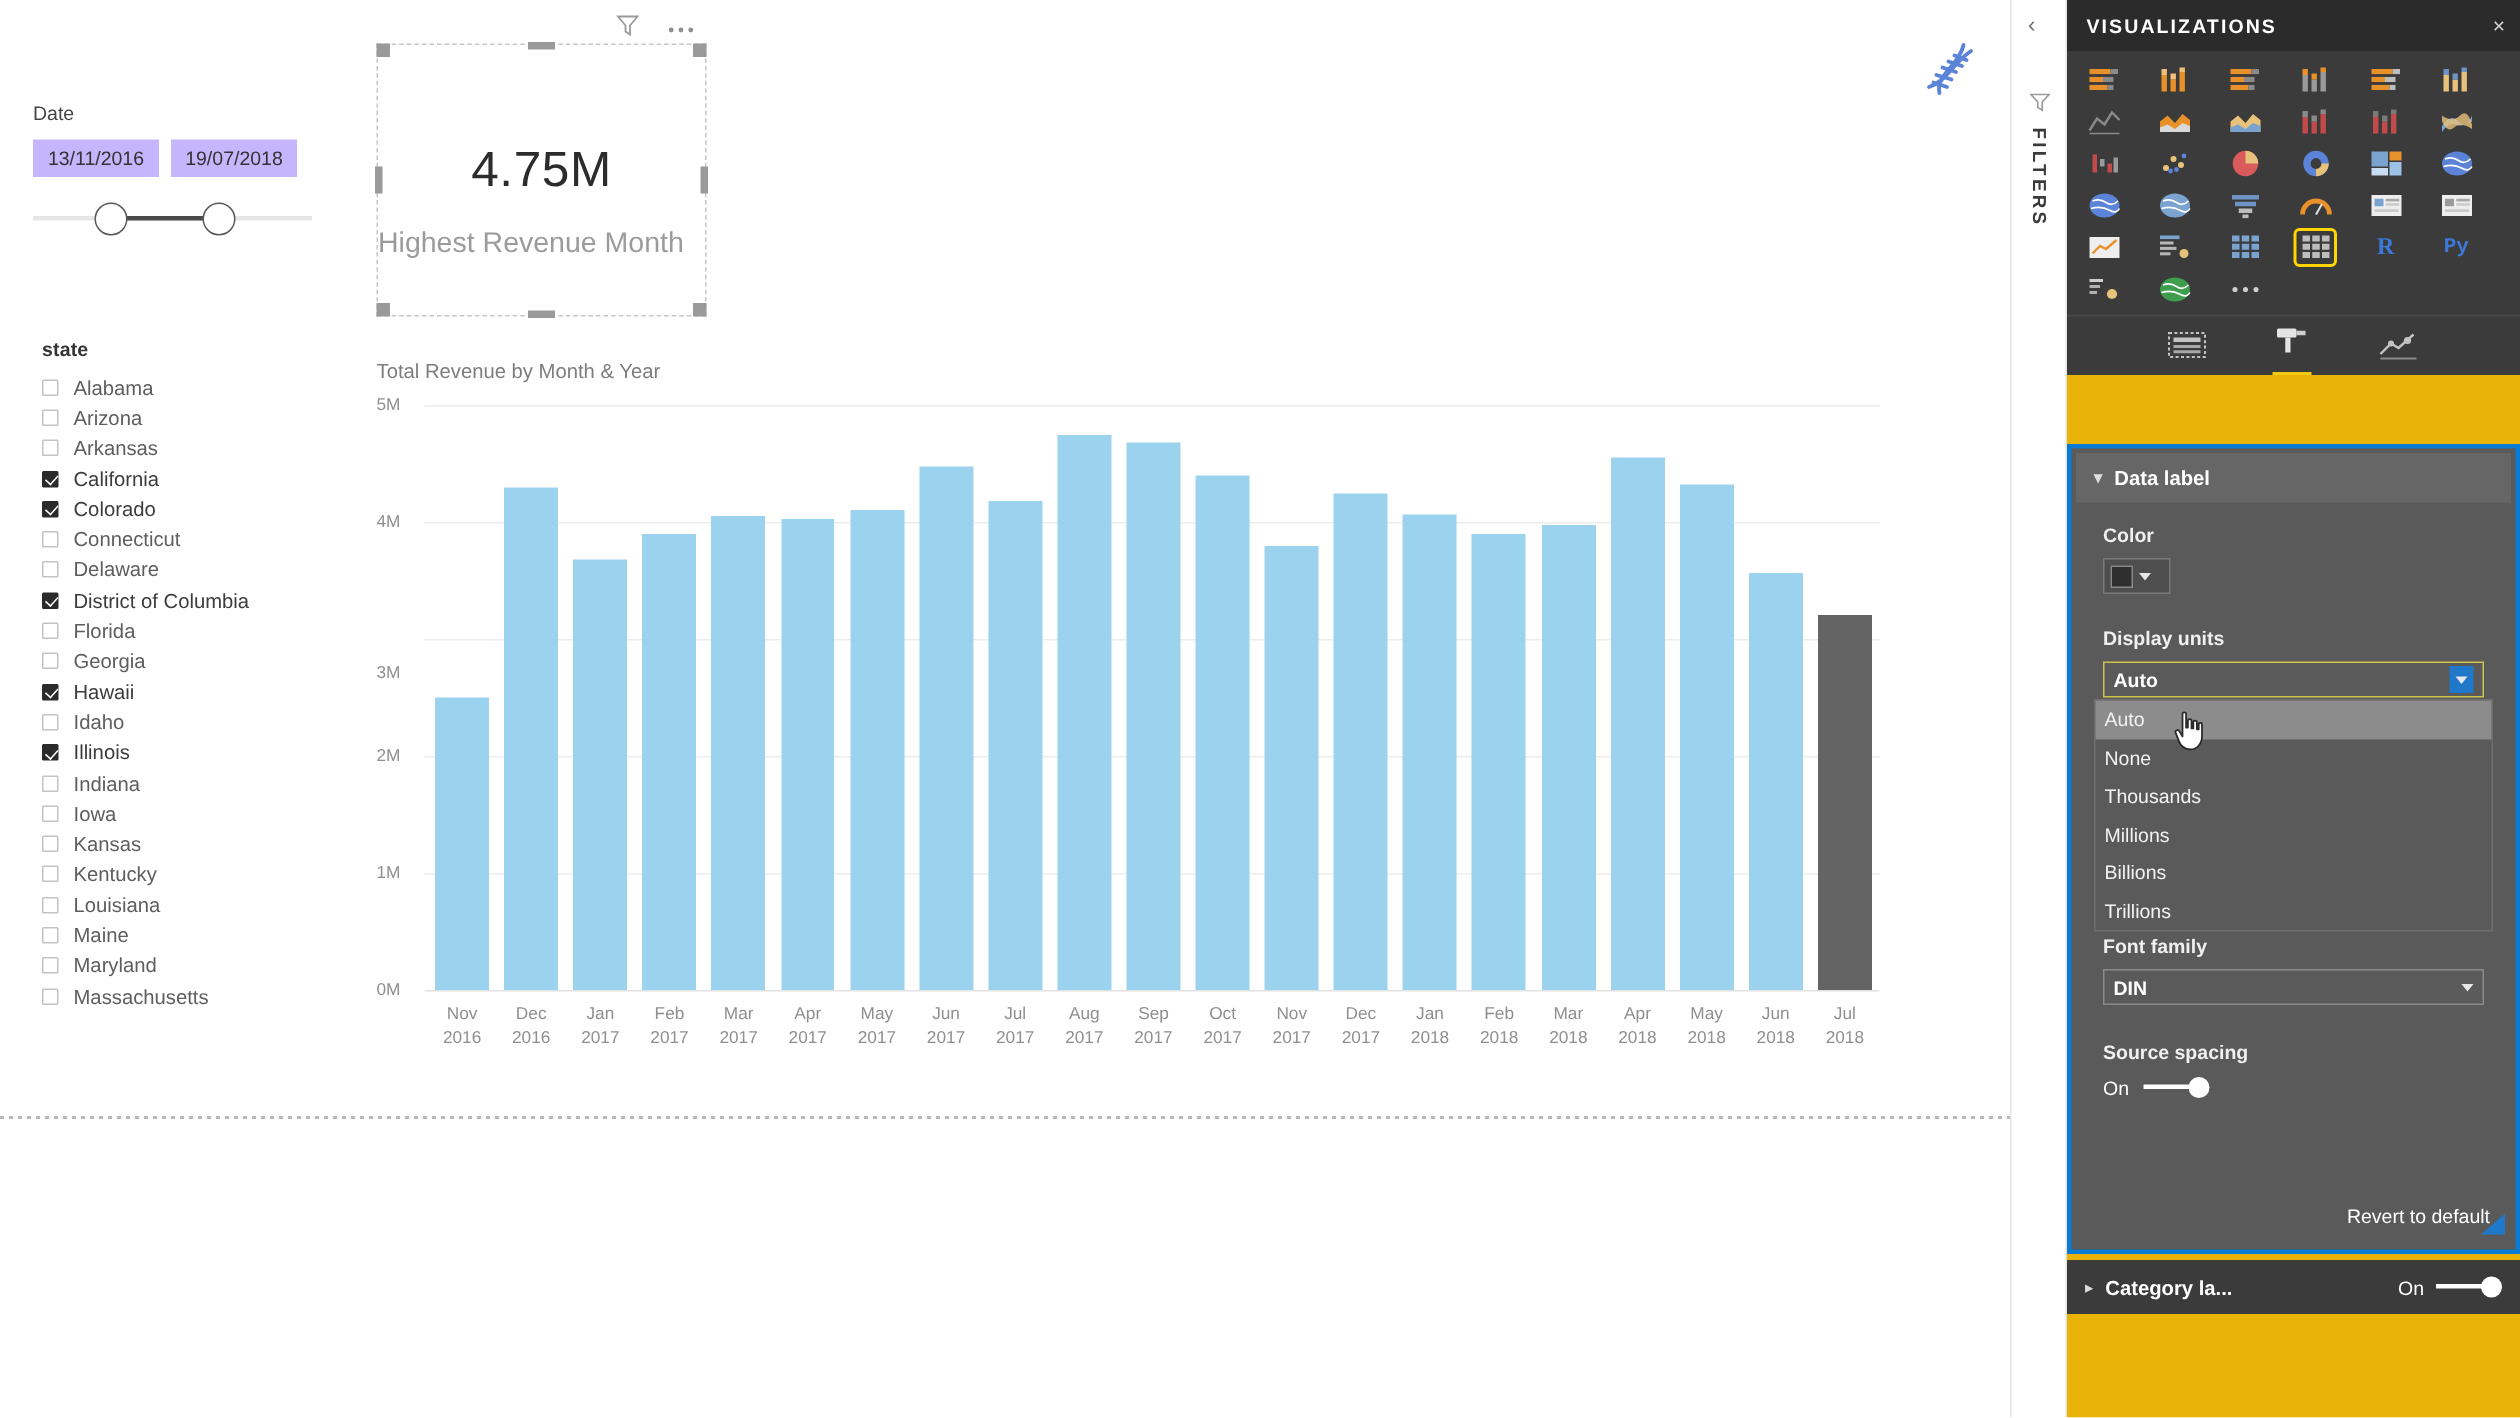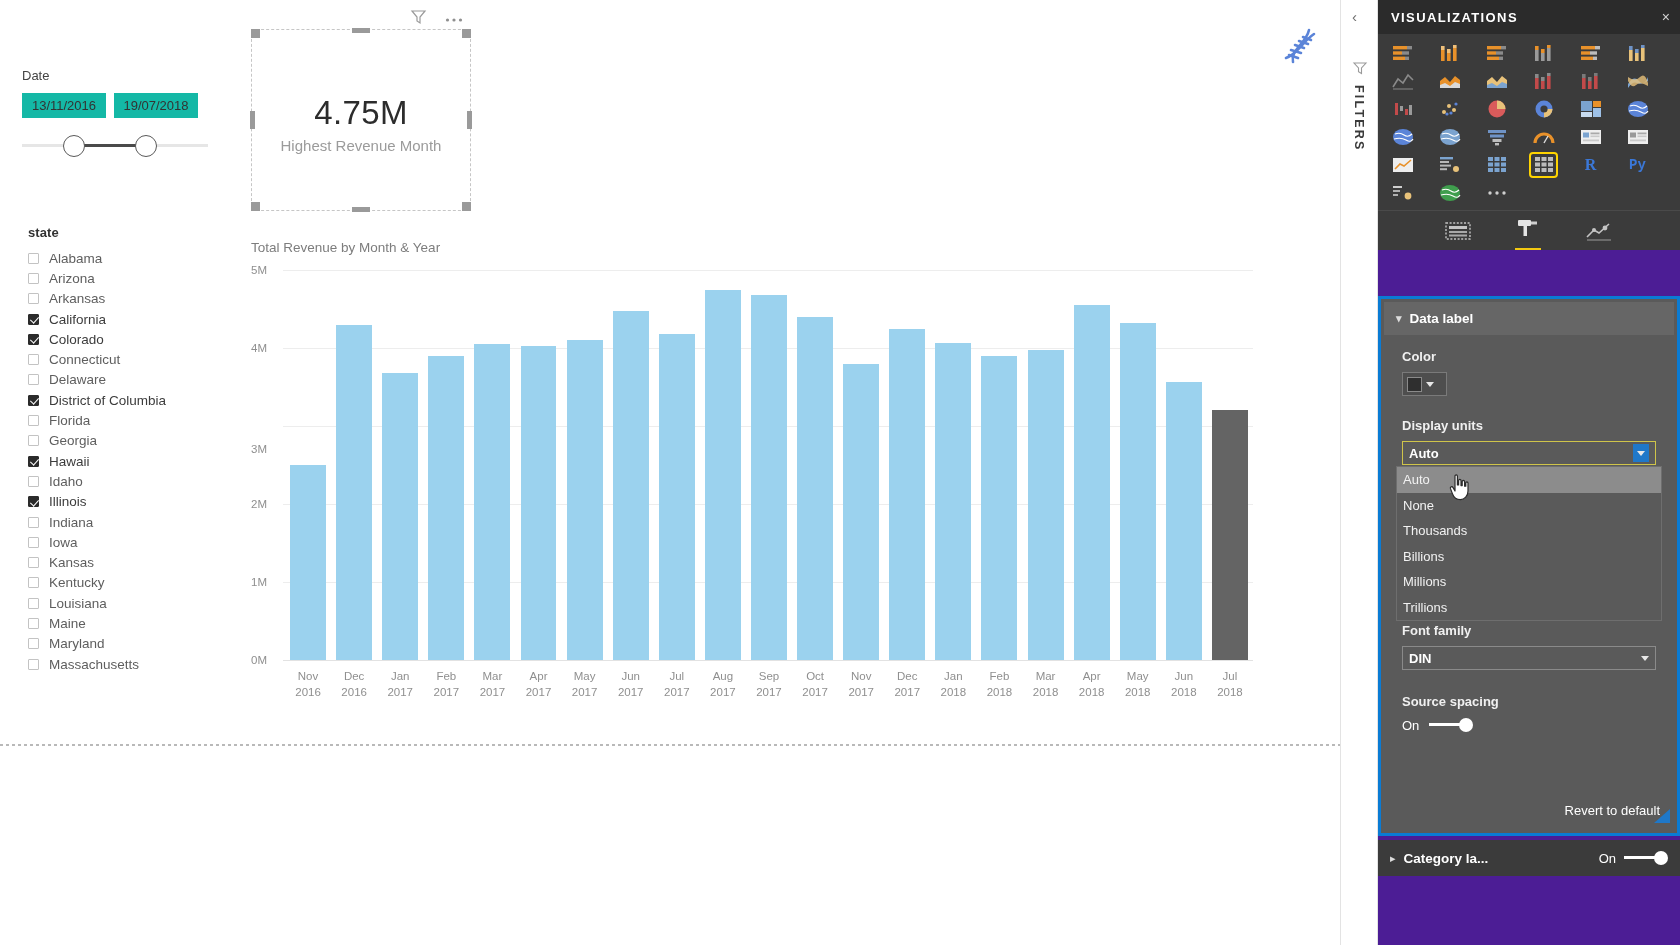--- a/index.html
+++ b/index.html
@@ -20,21 +20,21 @@
   .canvas-divider {
     position: absolute; left: 0; top: 744px; width: 1340px; height: 2px;
     background-image: repeating-linear-gradient(to right,#b9b9b9 0 3px, transparent 3px 6px);
   }
 
   
   .date-slicer { position: absolute; left: 22px; top: 68px; width: 210px; }
   .slicer-title { font-size: 13px; color: #444; margin-bottom: 10px; }
   .date-boxes { display: flex; gap: 8px; }
   .date-box {
-    background: #14b8a6; border: none; color: #333;
+    background: #c4b5fd; border: none; color: #333;
     font-size: 13px; padding: 5px 7px; width: 84px; text-align: center;
     font-family: "Liberation Sans", sans-serif;
   }
   .slider-wrap { position: relative; height: 34px; margin-top: 10px; width: 186px; }
   .slider-rail {
     position: absolute; top: 16px; left: 0; width: 186px; height: 3px; background: #e6e6e6;
   }
   .slider-active {
     position: absolute; top: 16px; left: 48px; width: 73px; height: 3px; background: #4a4a4a;
   }
@@ -65,22 +65,22 @@
   
   .card-visual {
     position: absolute; left: 251px; top: 29px; width: 220px; height: 182px;
     border: 1px dashed #c6c6c6;
   }
   .card-value {
     position: absolute; left: 0; right: 0; top: 64px; text-align: center;
     font-size: 33px; color: #2c2c2c; letter-spacing: .4px;
   }
   .card-label {
-    position: absolute; left: 0; right: 0; top: 107px; text-align: center;
-    font-size: 15px; color: #9b9b9b;
+    position: absolute; left: 0; right: 0; top: 122px; 
+    font-size: 19px; color: #9b9b9b;
   }
   .handle {
     position: absolute; background: #9a9a9a;
   }
   .handle.corner { width: 9px; height: 9px; }
   .handle.tl { left: -1px; top: -1px; }
   .handle.tr { right: -1px; top: -1px; }
   .handle.bl { left: -1px; bottom: -1px; }
   .handle.br { right: -1px; bottom: -1px; }
   .handle.tm { left: 50%; margin-left: -9px; top: -2px; width: 18px; height: 5px; }
@@ -121,21 +121,21 @@
   .rail-collapse { position: absolute; left: 11px; top: 8px; color: #6f6f6f; font-size: 15px; cursor: pointer; }
   .rail-funnel { position: absolute; left: 11px; top: 60px; }
   .rail-text {
     position: absolute; left: 11px; top: 85px; font-size: 12.5px; letter-spacing: 2.2px;
     color: #3a3a3a; writing-mode: vertical-rl; font-weight: bold;
   }
 
   
   .vizpane {
     position: absolute; left: 1378px; top: 0; width: 302px; height: 945px;
-    background: #4c1d95; color: #eee;
+    background: #eab308; color: #eee;
   }
   .viz-head {
     height: 34px; background: #2b2b2b; display: flex; align-items: center;
     justify-content: space-between; padding: 0 10px 0 13px;
   }
   .viz-head-title { font-size: 13px; font-weight: bold; letter-spacing: 1.4px; color: #fff; }
   .viz-head-close { font-size: 14px; color: #d4d4d4; cursor: pointer; }
 
   .icon-grid {
     padding: 8px 10px 6px 12px; display: grid; grid-template-columns: repeat(6, 1fr);
@@ -881,22 +881,22 @@
             <span class="combo-arrow">
                 <span class="caret-dn"></span>
               </span>
           </div>
           <div style="position:relative;">
             <div style="position:absolute; left:-6px; right:-6px; top:1px;">
               <div id="dd-list" class="dropdown" style="position: static;">
                   <div class="dd-item hov">Auto</div>
                   <div class="dd-item">None</div>
                   <div class="dd-item">Thousands</div>
+                  <div class="dd-item">Millions</div>
                   <div class="dd-item">Billions</div>
-                  <div class="dd-item">Millions</div>
                   <div class="dd-item">Trillions</div>
                 </div>
             </div>
           </div>
 
           <div style="height:158px;"></div>
 
           <div class="fl-label">Font family</div>
           <div class="combo plain">
             <span class="combo-val">DIN</span>

